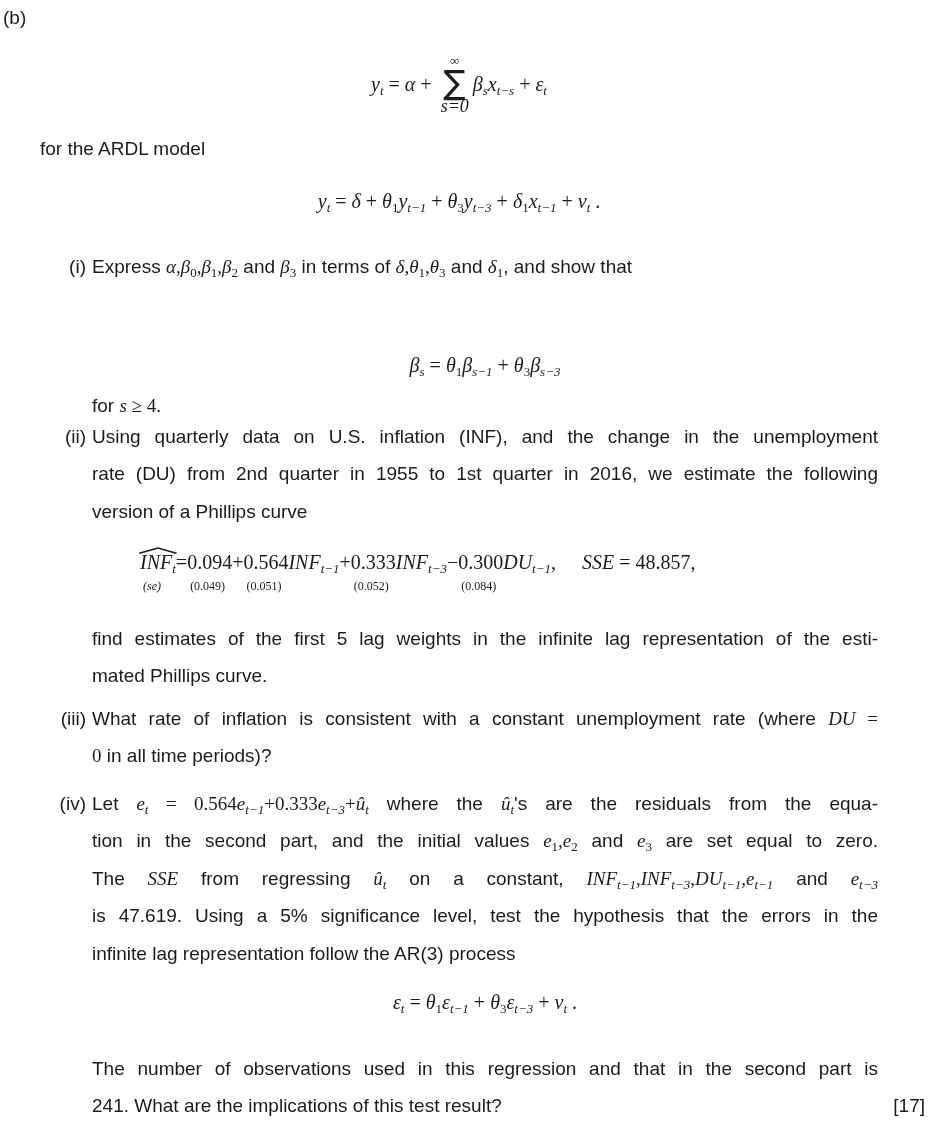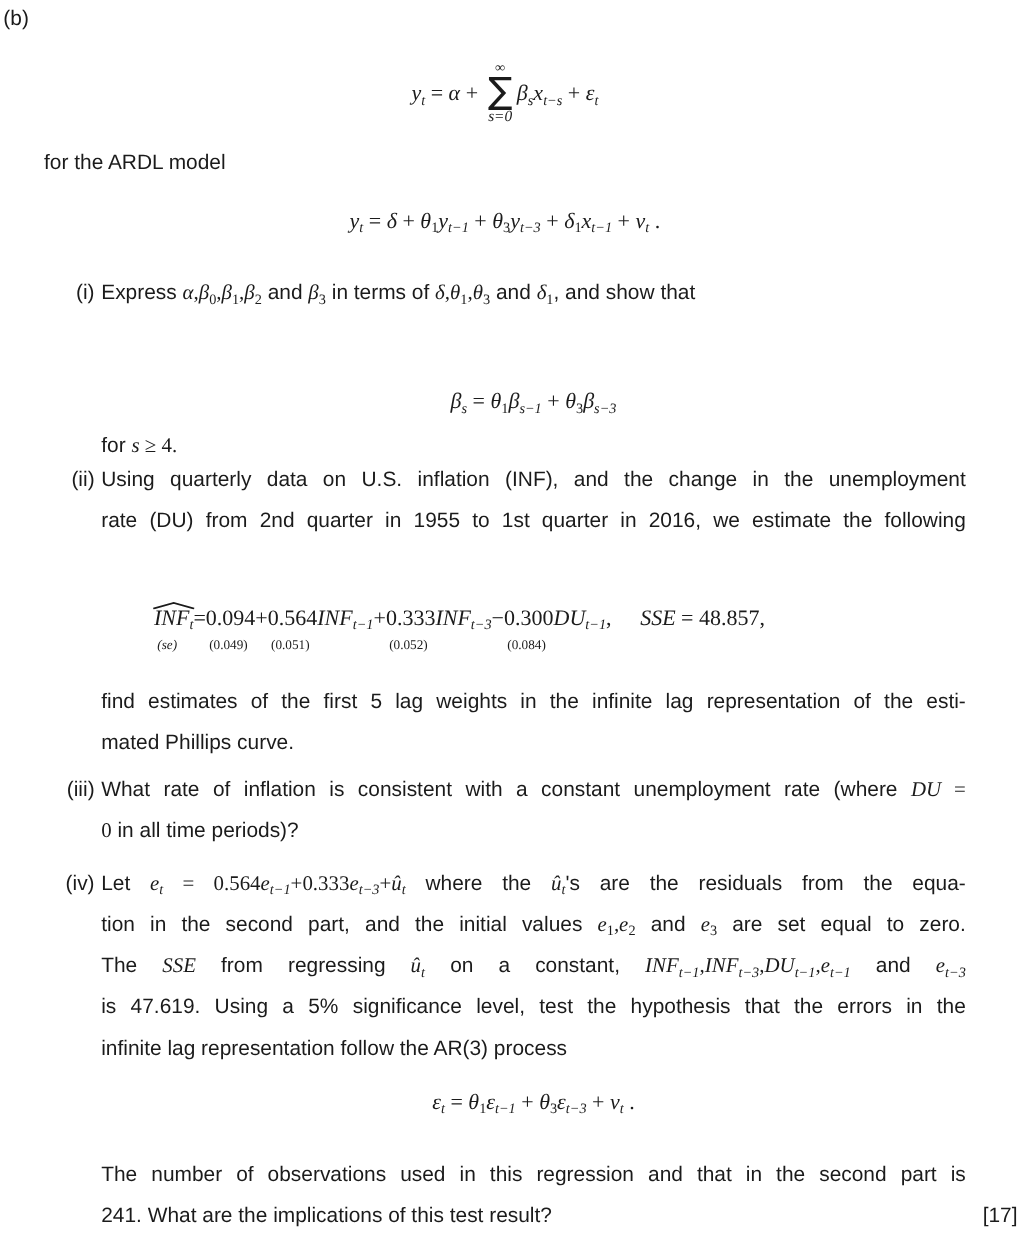--- a/index.html
+++ b/index.html
@@ -19,21 +19,21 @@
   .mit { font-family:"Liberation Serif","DejaVu Serif","DejaVu Sans", serif; font-style:italic; }
   .msub { font-family:"Liberation Serif","DejaVu Serif","DejaVu Sans", serif;
           font-style:italic; font-size:13px; vertical-align:-4px; }
   .msub.up { font-style:normal; }
   .hsp { display:inline-block; }
   .sum { display:inline-flex; flex-direction:column; align-items:center;
          vertical-align:middle; margin:0 4px; transform:translateY(-2px);
          font-family:"Liberation Serif","DejaVu Serif","DejaVu Sans", serif; }
   .sum-top { font-size:13px; line-height:13px; }
   .sum-sym { font-size:33px; line-height:32px; font-family:"DejaVu Sans","Liberation Serif",sans-serif; }
-  .sum-bot { font-size:14px; line-height:15px; font-style:italic; }
+  .sum-bot { font-size:18px; line-height:15px; font-style:italic; }
   .hat-wrap { display:inline-block; position:relative; }
   .hat-svg { position:absolute; top:1px; left:-2px; width:calc(100% + 4px); height:7px; }
   .stk { display:inline-block; vertical-align:top; text-align:left; }
   .stk-main { display:block; height:32px; line-height:32px; white-space:nowrap; }
   .stk-below { display:block; font-family:"Liberation Serif","DejaVu Serif", serif;
                font-size:12px; line-height:17px; padding-left:3px; }
   .stk-below.it { font-style:italic; }
   .marks { position:absolute; }
 </style>
 </head>
@@ -56,20 +56,21 @@
   <div class="ilabel" style="top:254px;">(i)</div>
   <div class="line" style="left:92px; top:254px;"><span class="txt">Express </span><span class="mit">α</span><span class="mrm">,</span><span class="mit">β</span><span class="msub up">0</span><span class="mrm">,</span><span class="mit">β</span><span class="msub up">1</span><span class="mrm">,</span><span class="mit">β</span><span class="msub up">2</span><span class="txt"> and </span><span class="mit">β</span><span class="msub up">3</span><span class="txt"> in terms of </span><span class="mit">δ</span><span class="mrm">,</span><span class="mit">θ</span><span class="msub up">1</span><span class="mrm">,</span><span class="mit">θ</span><span class="msub up">3</span><span class="txt"> and </span><span class="mit">δ</span><span class="msub up">1</span><span class="txt">, and show that</span></div>
 
   <div class="eq" style="left:92px; top:310px; width:786px;margin-top:44px;"><span class="mit">β</span><span class="msub">s</span><span class="mrm"> = </span><span class="mit">θ</span><span class="msub up">1</span><span class="mit">β</span><span class="msub">s−1</span><span class="mrm"> + </span><span class="mit">θ</span><span class="msub up">3</span><span class="mit">β</span><span class="msub">s−3</span></div>
 
   <div class="line" style="left:92px; top:377px;margin-top:16px;"><span class="txt">for </span><span class="mit">s</span><span class="mrm"> ≥ 4.</span></div>
 
   <div class="ilabel" style="top:424px;">(ii)</div>
   <div class="jline" style="left:92px; top:424px;"><span class="txt">Using quarterly data on U.S. inflation (INF), and the change in the unemployment</span></div>
   <div class="jline" style="left:92px; top:461px;"><span class="txt">rate (DU) from 2nd quarter in 1955 to 1st quarter in 2016, we estimate the following</span></div>
+  <div class="line" style="left:92px; top:499px;"><span class="txt">version of a Phillips curve</span></div>
 
   <div class="eqrow" style="left:112px; top:546px;margin-left:28px;">
       <span class="stk">
         <span class="stk-main"><span class="hat-wrap"><svg class="hat-svg" viewBox="0 0 60 10" preserveAspectRatio="none">
               <polyline points="2,9 30,1.5 58,9" fill="none" stroke="currentColor" stroke-width="2.2"></polyline>
             </svg><span class="hat-content"><span class="mit">INF</span><span class="msub">t</span></span></span></span>
         <span class="stk-below it">(se)</span>
       </span>
       <span class="stk">
         <span class="stk-main"><span class="mrm"> = </span></span>

